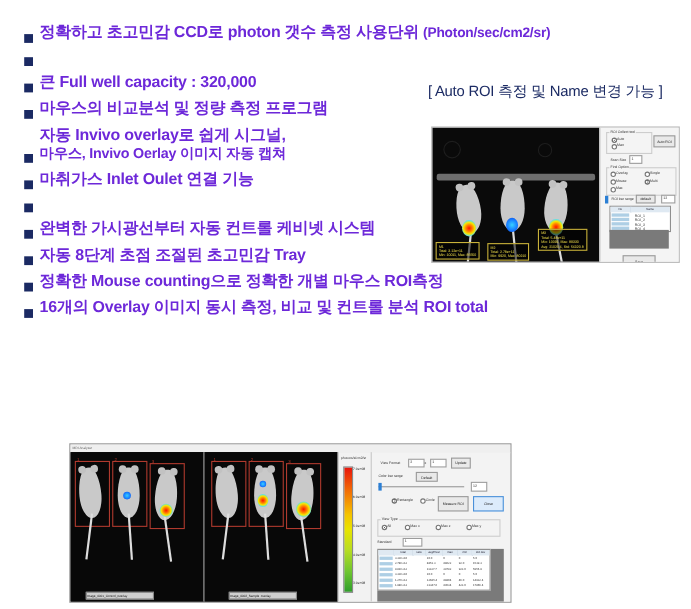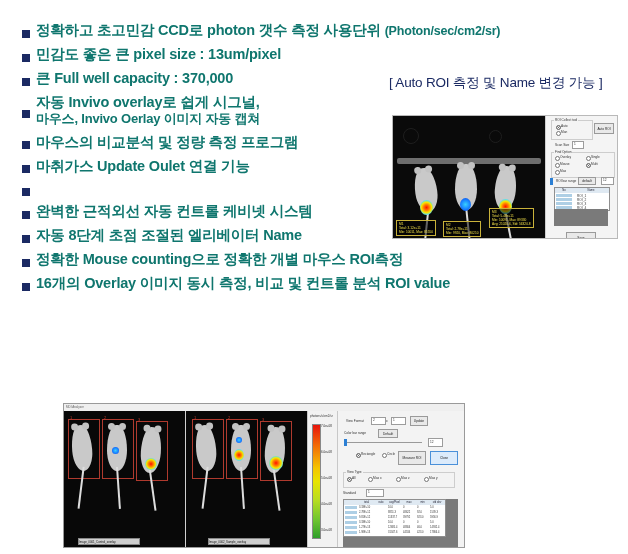--- a/index.html
+++ b/index.html
@@ -6,22 +6,22 @@
   body{
     width:628px;height:554px;
     background:#ffffff;
     font-family:"Liberation Sans","DejaVu Sans",sans-serif;
     position:relative;overflow:hidden;
   }
 
   
   .bullets{position:absolute;left:22px;top:22px;width:580px;}
   .bullet{
-    display:flex;align-items:center;
-    color:#0f766e;font-weight:bold;
+    display:flex;align-items:flex-end;
+    color:#6d28d9;font-weight:bold;
     margin-bottom:7px;
     line-height:1.18;
   }
   .bullet .sq{
     width:8px;height:8px;background:#1b2a63;
     flex:0 0 8px;margin-top:6px;margin-right:6px;
   }
   .bullet .txt{font-size:14.5px;letter-spacing:-0.2px;}
   .bullet .txt .small{font-size:12.5px;}
   .bullet .sub{display:block;font-size:13px;}
@@ -121,65 +121,64 @@
 <div class="bullets">
 
   <div class="bullet">
     <span class="sq"></span>
     <span class="txt"><span>정확하고 초고민감 CCD로 photon 갯수 측정 사용단위</span> <span class="small">(Photon/sec/cm2/sr)</span></span>
   </div>
 
 
   <div class="bullet">
     <span class="sq"></span>
-    <span class="txt">민감도 좋은 큰 pixel size : 13um/pixel</span>
-  </div>
-
-  <div class="bullet">
-    <span class="sq"></span>
-    <span class="txt">큰 Full well capacity : 370,000</span>
+  </div>
+
+  <div class="bullet">
+    <span class="sq"></span>
+    <span class="txt">큰 Full well capacity : 320,000</span>
+  </div>
+
+  <div class="bullet">
+    <span class="sq"></span>
+    <span class="txt">마우스의 비교분석 및 정량 측정 프로그램</span>
   </div>
 
   <div class="bullet">
     <span class="sq"></span>
     <span class="txt"><span>자동 Invivo overlay로 쉽게 시그널,</span><span class="sub">마우스, Invivo Oerlay 이미지 자동 캡쳐</span></span>
   </div>
 
   <div class="bullet">
     <span class="sq"></span>
-    <span class="txt">마우스의 비교분석 및 정량 측정 프로그램</span>
-  </div>
-
-  <div class="bullet">
-    <span class="sq"></span>
-    <span class="txt">마취가스 Update Oulet 연결 기능</span>
-  </div>
-
-  <div class="bullet">
-    <span class="sq"></span>
-  </div>
-
-  <div class="bullet">
-    <span class="sq"></span>
-    <span class="txt">완벽한 근적외선 자동 컨트롤 케비넷 시스템</span>
-  </div>
-
-  <div class="bullet">
-    <span class="sq"></span>
-    <span class="txt">자동 8단계 초점 조절된 엘리베이터 Name</span>
+    <span class="txt">마취가스 Inlet Oulet 연결 기능</span>
+  </div>
+
+  <div class="bullet">
+    <span class="sq"></span>
+  </div>
+
+  <div class="bullet">
+    <span class="sq"></span>
+    <span class="txt">완벽한 가시광선부터 자동 컨트롤 케비넷 시스템</span>
+  </div>
+
+  <div class="bullet">
+    <span class="sq"></span>
+    <span class="txt">자동 8단계 초점 조절된 초고민감 Tray</span>
   </div>
 
   <div class="bullet">
     <span class="sq"></span>
     <span class="txt">정확한 Mouse counting으로 정확한 개별 마우스 ROI측정</span>
   </div>
 
   <div class="bullet" style="margin-top:4px;">
     <span class="sq"></span>
-    <span class="txt"><span>16개의 Overlay 이미지 동시 측정, 비교 및 컨트롤 분석 ROI value</span></span>
+    <span class="txt"><span>16개의 Overlay 이미지 동시 측정, 비교 및 컨트롤 분석 ROI total</span></span>
   </div>
 
 </div>
 
 <div class="roi-caption">[ Auto ROI 측정 및 Name 변경 가능 ]</div>
 
 <div class="shot" id="shot-top">
 
   <div class="imgarea">
 

